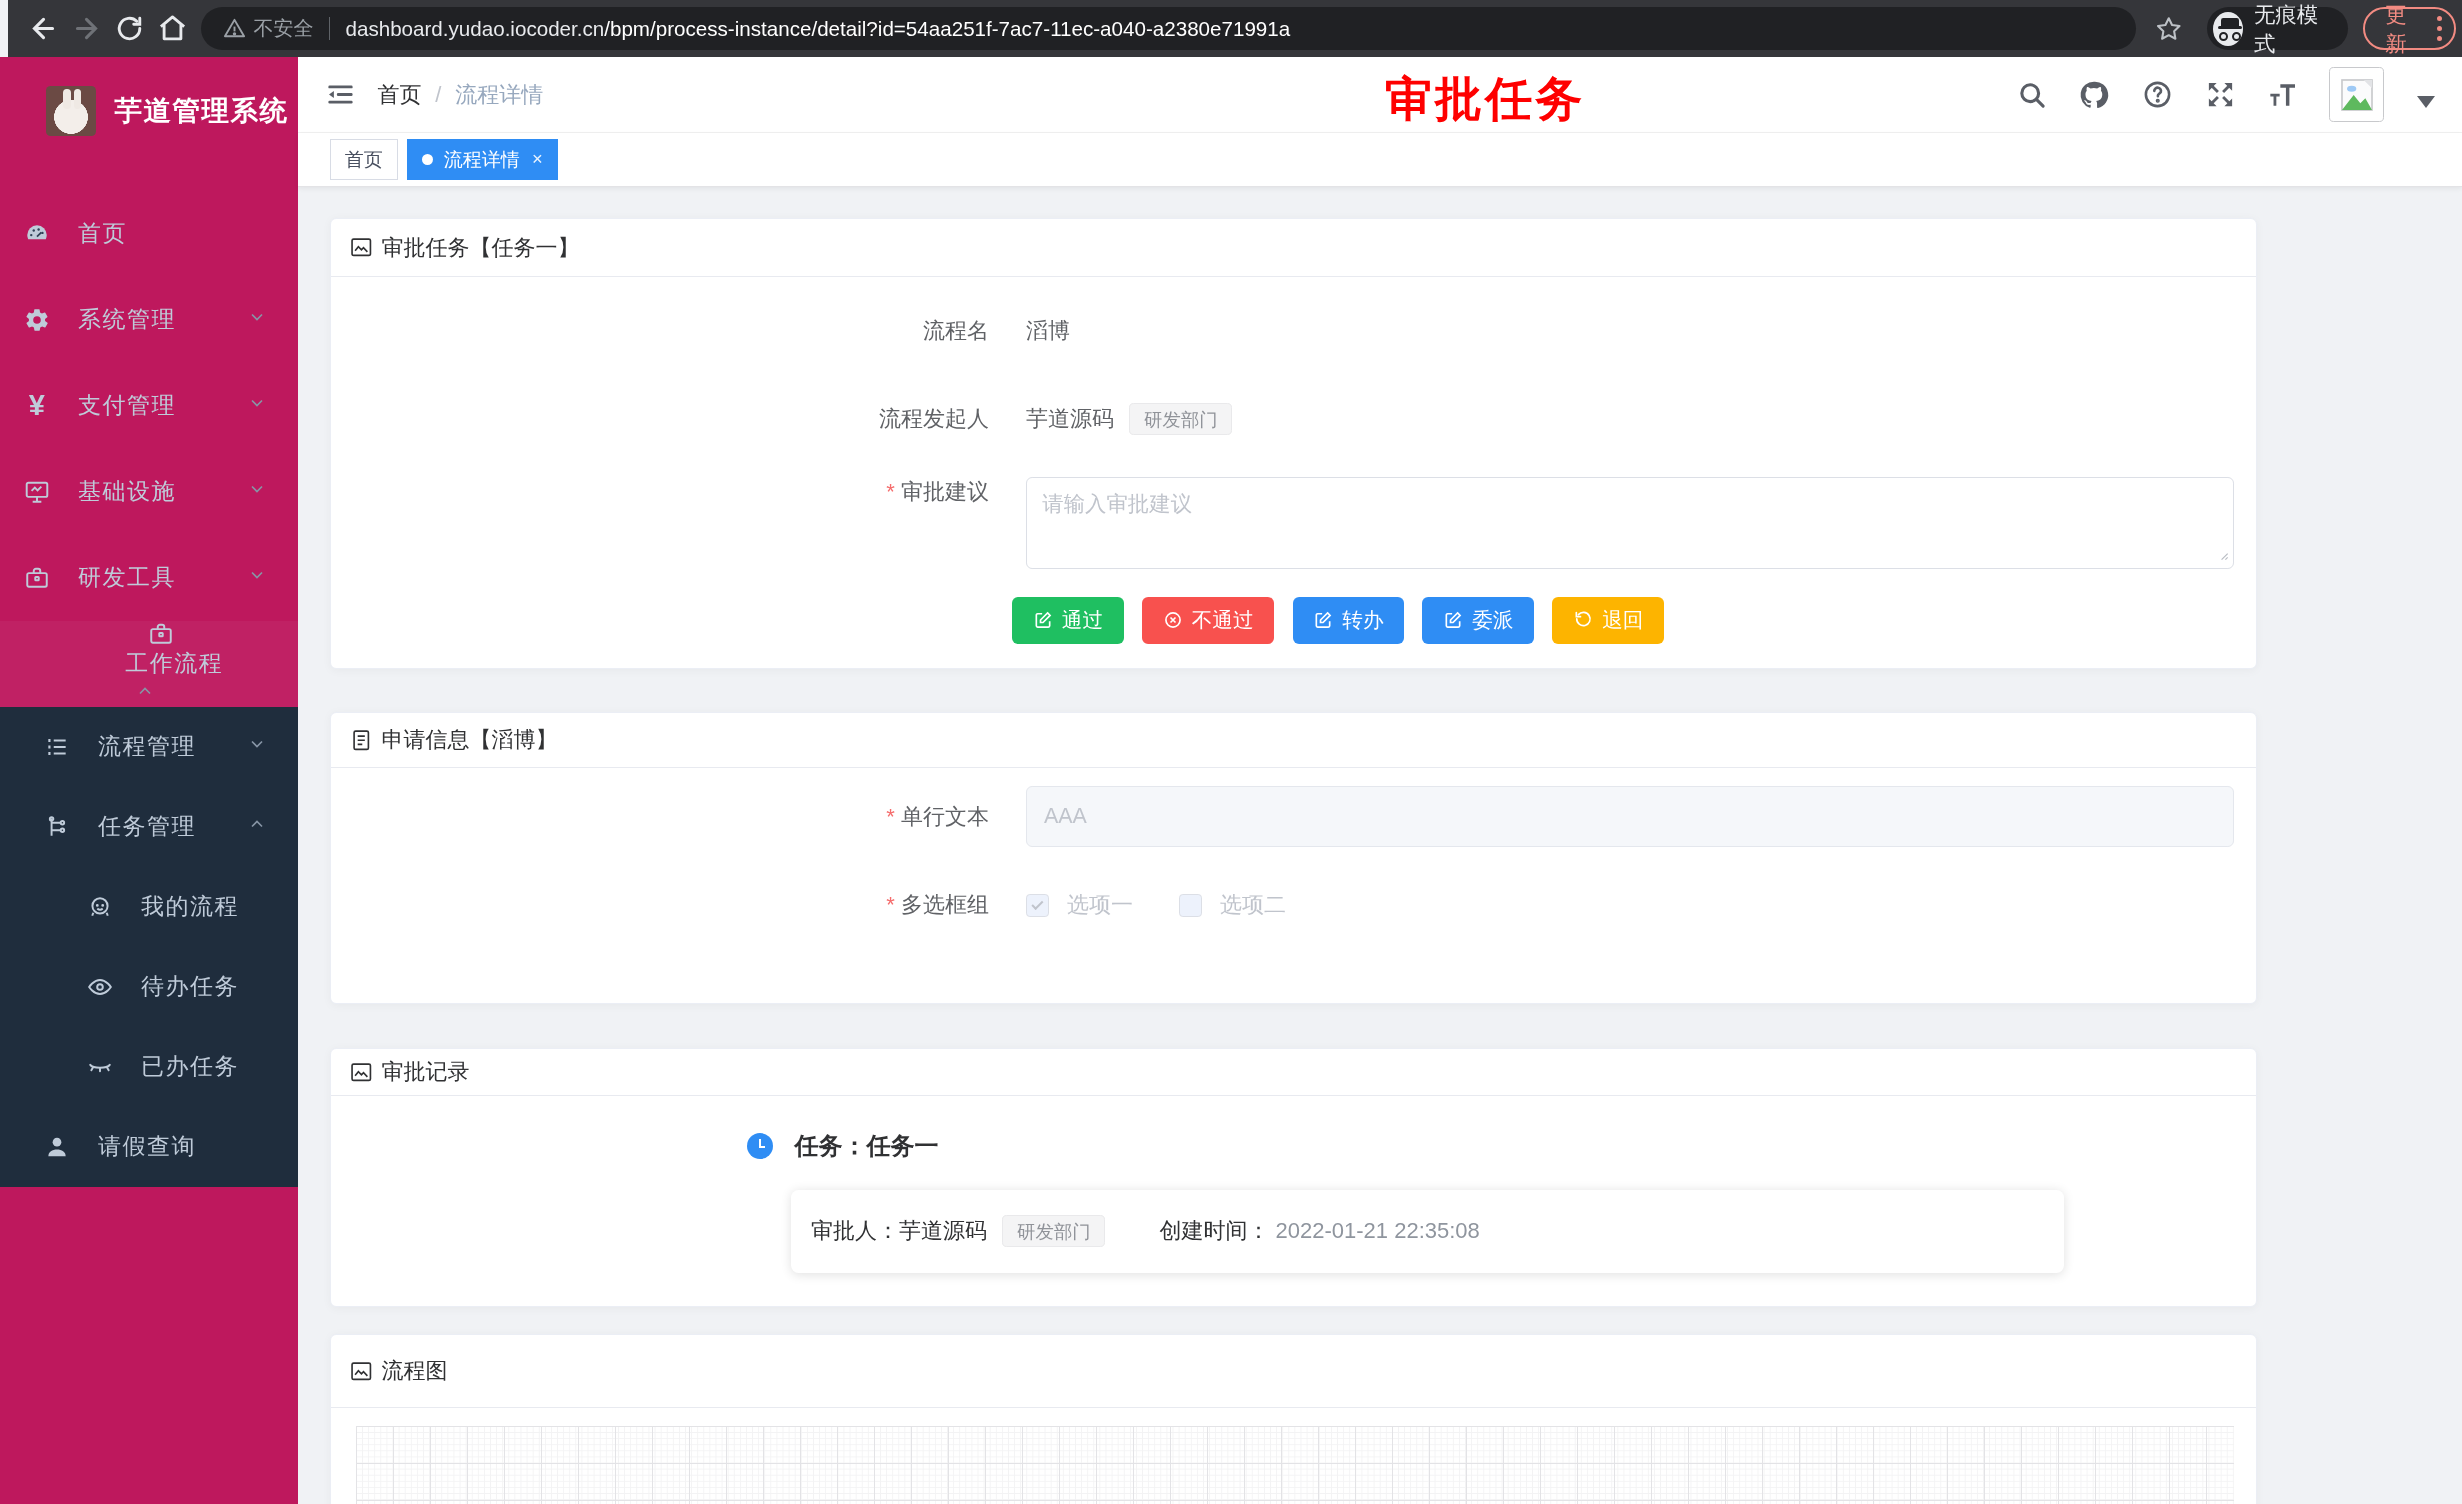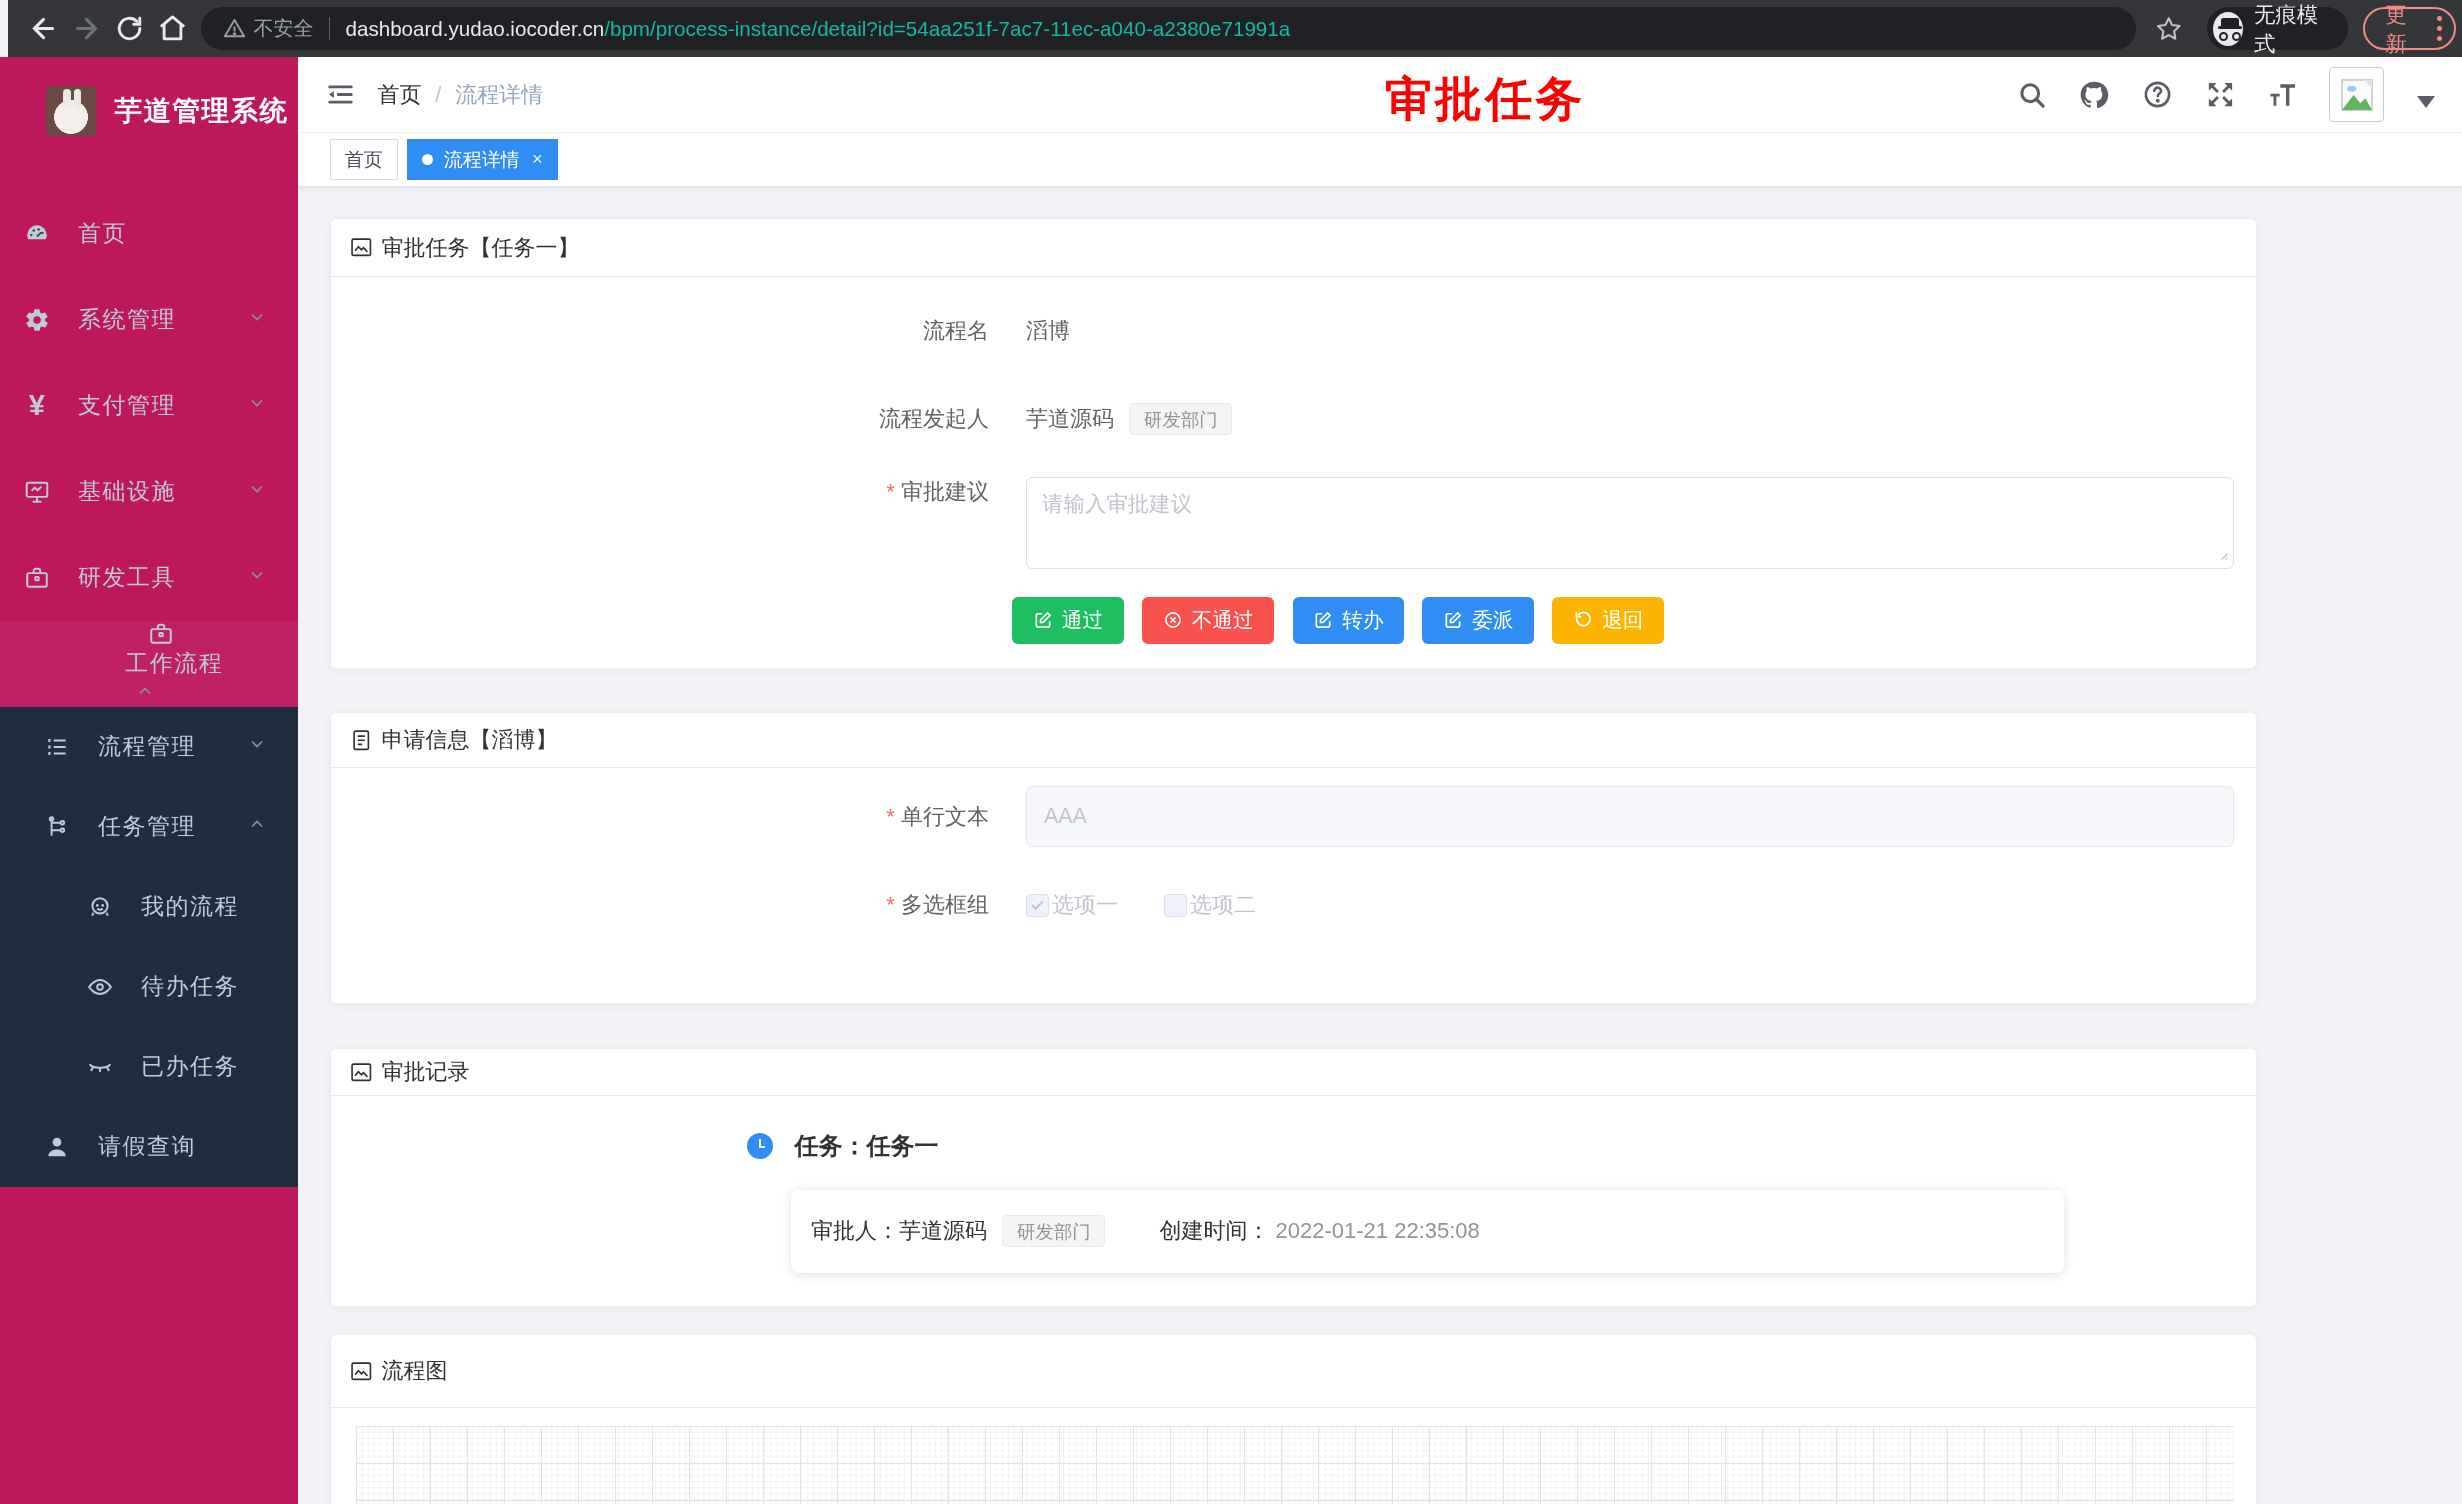--- a/index.html
+++ b/index.html
@@ -8,21 +8,21 @@
 
   
   .browser-bar { position: absolute; top: 0; left: 8px; width: 2462px; height: 57px;
     background: #35363a; display: flex; align-items: center; padding: 0 13.8px; }
   .nav-btn { width: 43px; height: 43px; display: flex; align-items: center; justify-content: center; flex: 0 0 auto; }
   .url-pill { flex: 0 0 auto; width: 1935px; height: 43px; background: #202124; border-radius: 21.4px;
     display: flex; align-items: center; padding: 0 21.4px; margin-left: 7.6px; }
   .url-warn { display: flex; align-items: center; color: #9aa0a6; font-size: 20px; gap: 7.6px; }
   .url-divider { width: 1.5px; height: 23px; background: #5f6368; margin: 0 15.3px; }
   .url-text { font-size: 20.6px; color: #e8eaed; white-space: nowrap; }
-  .url-text .path { color: #14b8a6; }
+  .url-text .path { color: #ffffff; }
   .bookmark { margin-left: 10.7px; }
   .incog { height: 43px; background: #202124; border-radius: 21.4px; display: flex; align-items: center;
     gap: 10.7px; padding: 0 18.4px 0 6.1px; margin-left: 17px; }
   .incog-ic { width: 34px; height: 34px; border-radius: 50%; background: #e8eaed; position: relative; }
   .incog-ic .hat { position: absolute; left: 7.6px; top: 6.1px; width: 18.4px; height: 9.2px; background: #202124; border-radius: 2.3px 2.3px 0 0; }
   .incog-ic .brim { position: absolute; left: 4.6px; top: 14.5px; width: 24.5px; height: 3.1px; background: #202124; border-radius: 1.5px; }
   .incog-ic .g1, .incog-ic .g2 { position: absolute; top: 20px; width: 9.2px; height: 9.2px; border: 2.3px solid #202124; border-radius: 50%; }
   .incog-ic .g1 { left: 5.4px; } .incog-ic .g2 { left: 19px; }
   .incog-label { color: #e8eaed; font-size: 21.4px; }
   .update-pill { height: 43px; border: 2.3px solid #f28b82; border-radius: 21.4px; display: flex; align-items: center;
@@ -108,21 +108,21 @@
     display: inline-flex; align-items: center; gap: 9.2px; cursor: pointer; font-family: inherit; }
   .btn svg { width: 20px; height: 20px; }
   .btn-success { background: #1fbf61; }
   .btn-danger  { background: #f8514e; }
   .btn-primary { background: #2f8df4; }
   .btn-warning { background: #fdb400; }
 
   .c2 .body { padding: 18.4px 0 40px 0; }
   input.dis-input { width: 1208px; height: 61px; background: #f5f7fa; border: 0.8px solid #e4e7ed; border-radius: 6.1px;
     font-size: 21.4px; color: #c0c4cc; padding: 0 17px; font-family: inherit; }
-  .checkbox { display: inline-flex; align-items: center; gap: 3px; margin-right: 46px; color: #c0c4cc; font-size: 22px; }
+  .checkbox { display: inline-flex; align-items: center; gap: 18px; margin-right: 46px; color: #c0c4cc; font-size: 22px; }
   .cb-box { width: 23px; height: 23px; border: 0.8px solid #dcdfe6; border-radius: 3.8px; background: #edf2fc;
     display: flex; align-items: center; justify-content: center; }
   .cb-check { width: 10.7px; height: 6.1px; border-left: 2.3px solid #c0c4cc; border-bottom: 2.3px solid #c0c4cc;
     transform: rotate(-45deg); margin-top: -3.1px; }
 
   .c3 .body { padding: 34px 0 33px 0; }
   .tl-row { display: flex; align-items: center; margin-left: 416px; }
   .tl-node { width: 26px; height: 26px; border-radius: 50%; background: #2f8df4; position: relative; flex: 0 0 auto; }
   .tl-node::before { content: ""; position: absolute; left: 11.5px; top: 5.4px; width: 2.3px; height: 8.4px; background: #fff; }
   .tl-node::after { content: ""; position: absolute; left: 11.5px; top: 12.2px; width: 6.9px; height: 2.3px; background: #fff; }

